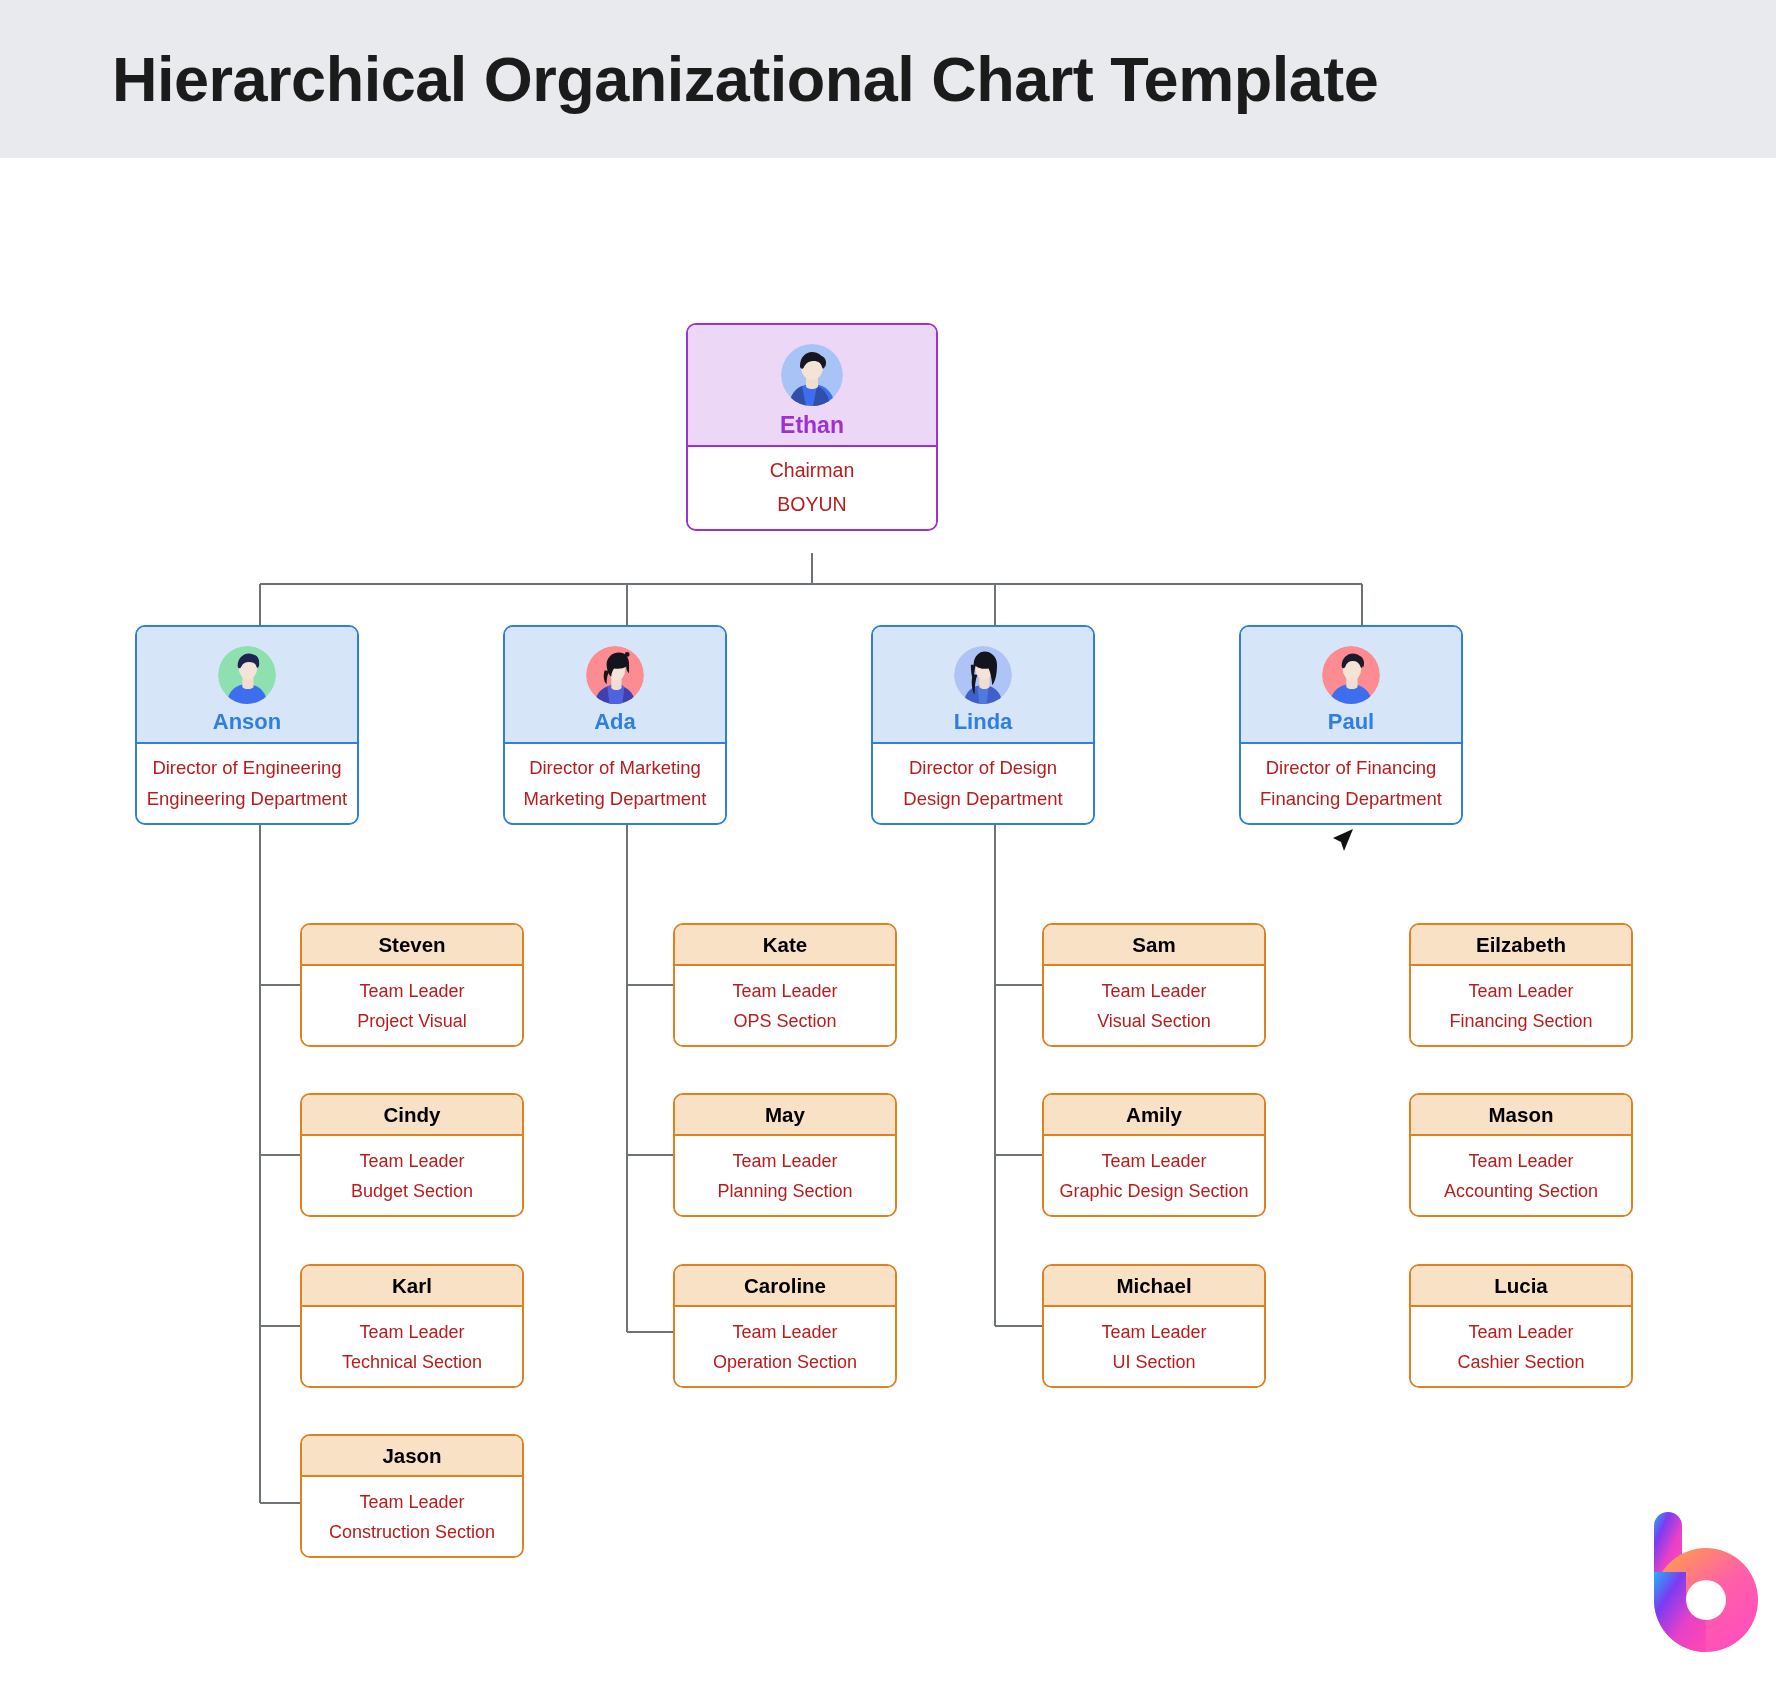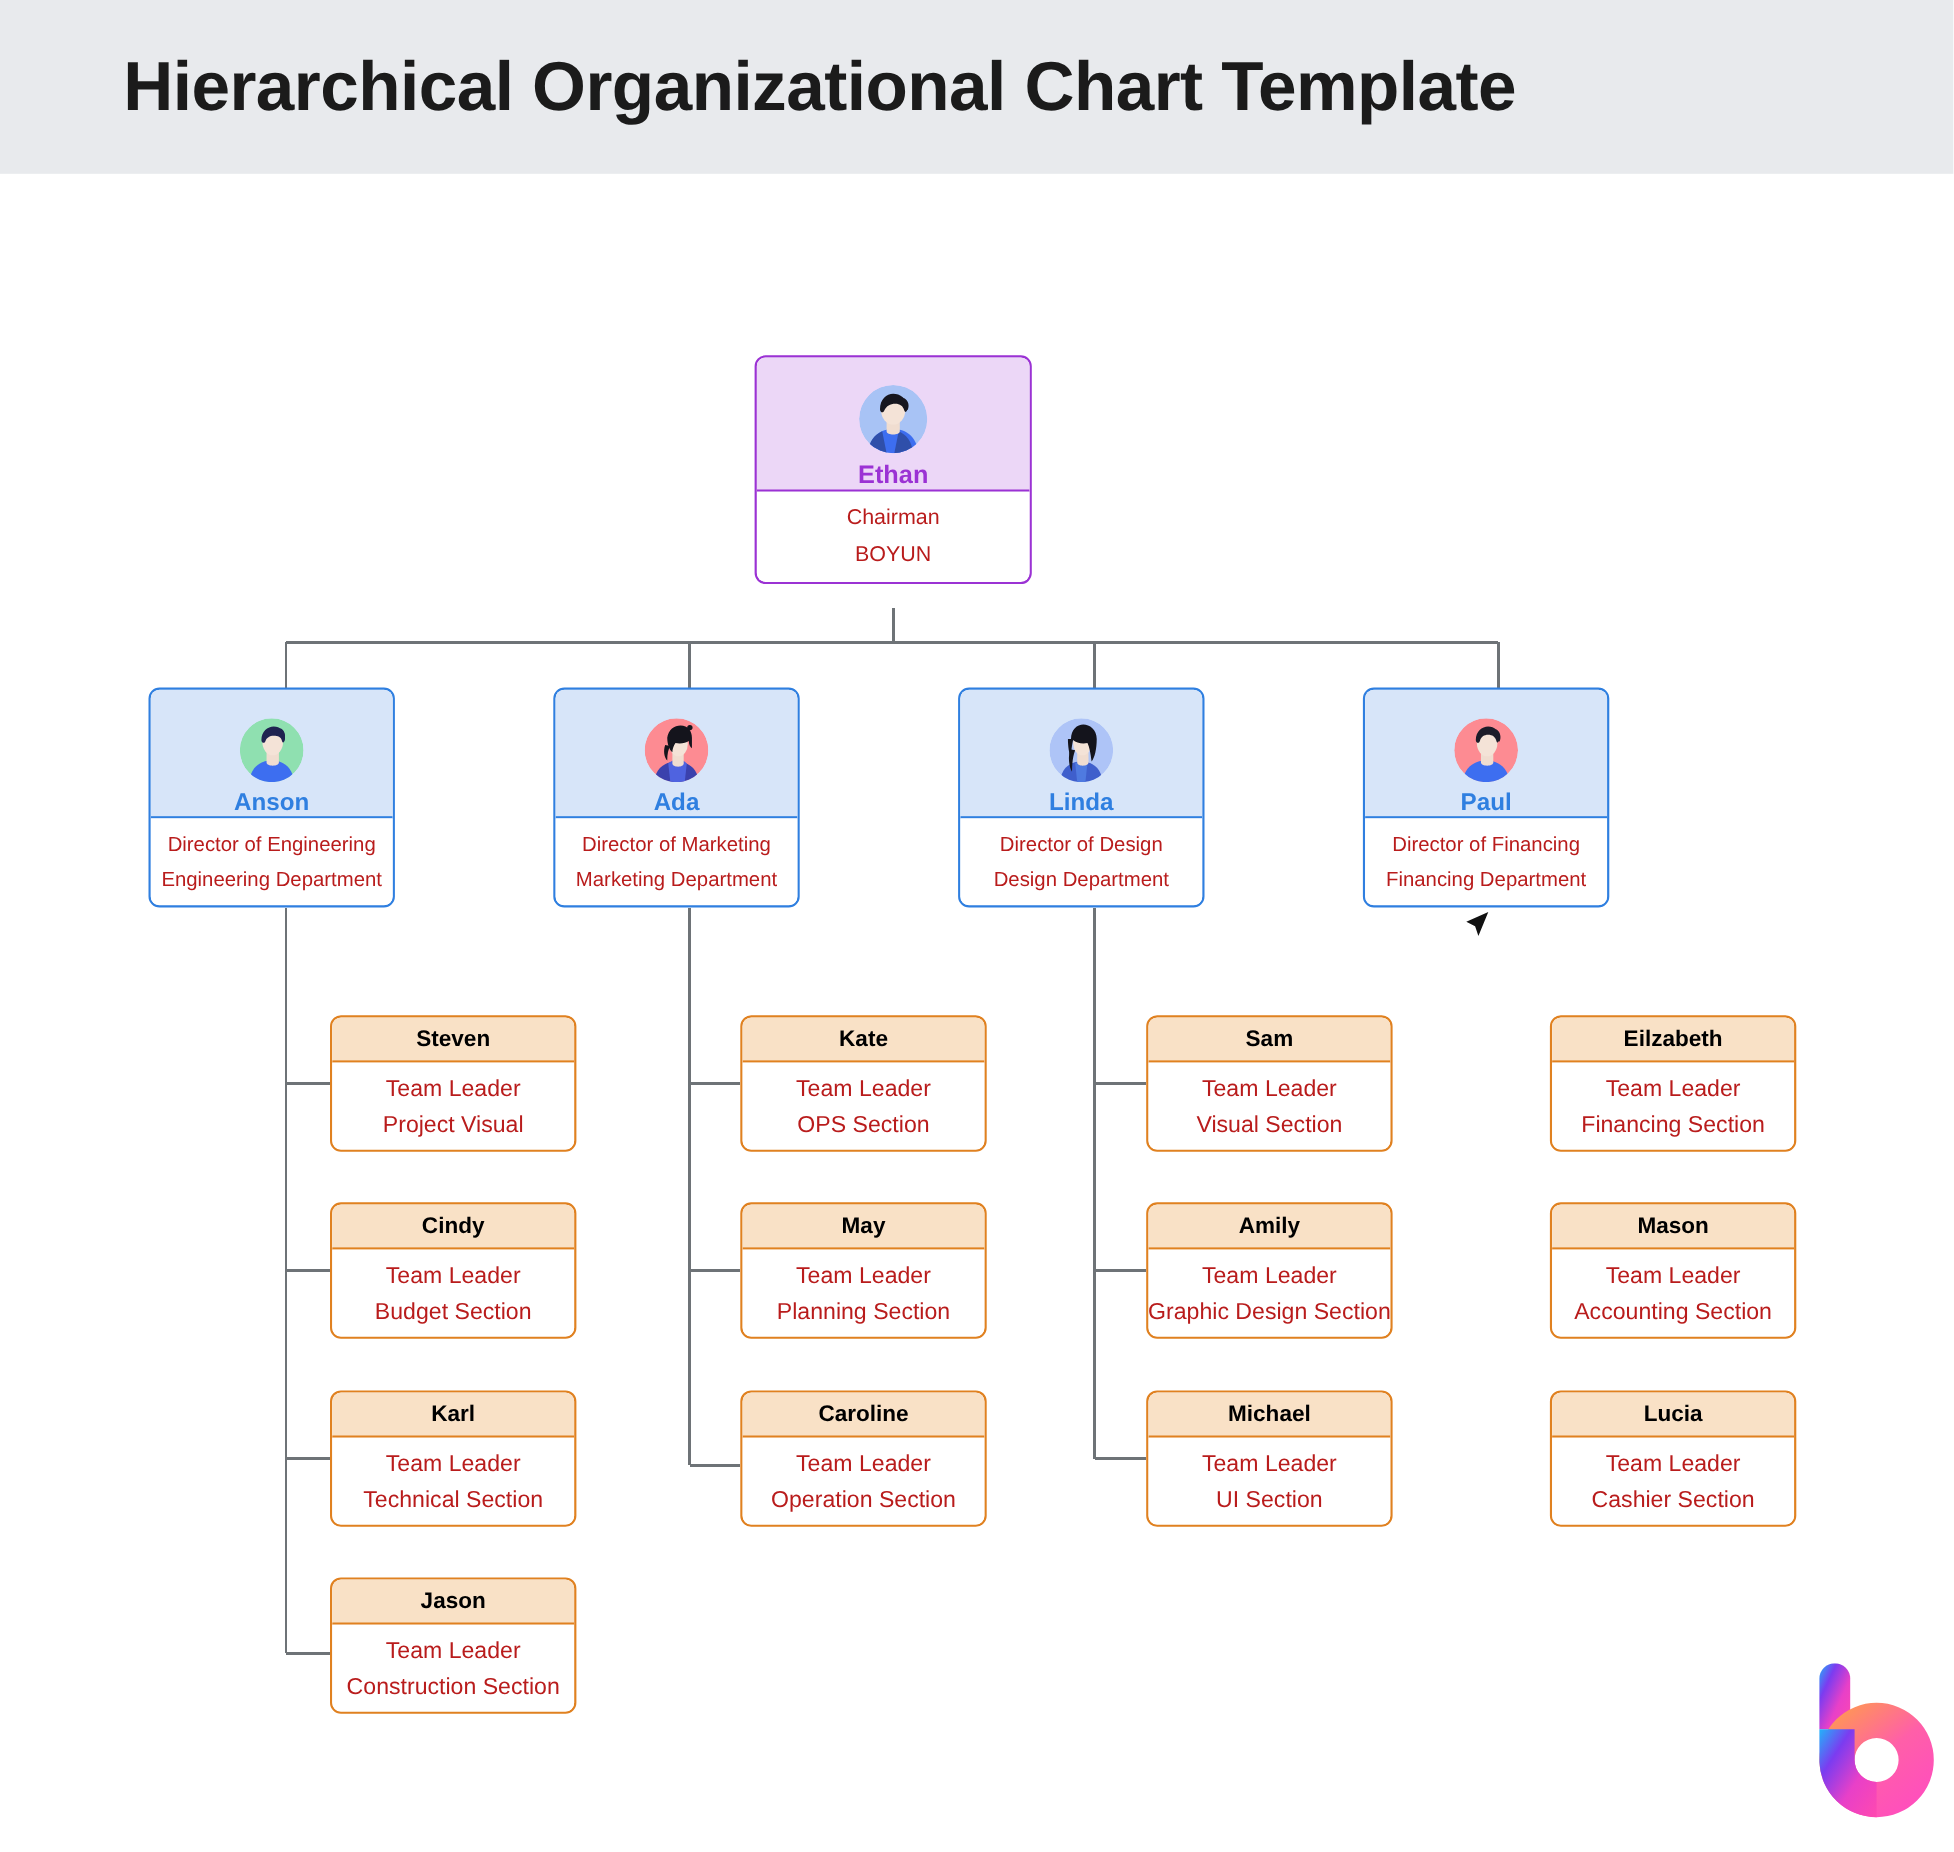--- a/index.html
+++ b/index.html
@@ -40,21 +40,21 @@
 
   
   .node {
     position: absolute;
     border-radius: 10px;
     overflow: hidden;
     background: #ffffff;
   }
   .node .head {
     display: flex; flex-direction: column;
-    align-items: center; justify-content: flex-end;
+    align-items: center; justify-content: center;
   }
   .node .nm {
     font-weight: 700;
     white-space: nowrap;
   }
   .node .body {
     background: #ffffff;
     display: flex; flex-direction: column;
     align-items: center; justify-content: center;
   }
@@ -99,21 +99,21 @@
     border: 2.5px solid #e08120;
   }
   .node.lead .head {
     height: 41px;
     background: #f9e1c6;
     border-bottom: 2.5px solid #e08120;
     justify-content: center;
   }
   .node.lead .nm { color: #000000; font-size: 20.5px; }
   .node.lead .body { height: 80px; gap: 9px; }
-  .node.lead .body .ln { font-size: 21px; }
+  .node.lead .body .ln { font-size: 18px; }
 
   
   .avatar { display: block; }
 
   
   #cursor { position: absolute; pointer-events: none; }
 
   
   #logo { position: absolute; }
 </style>

